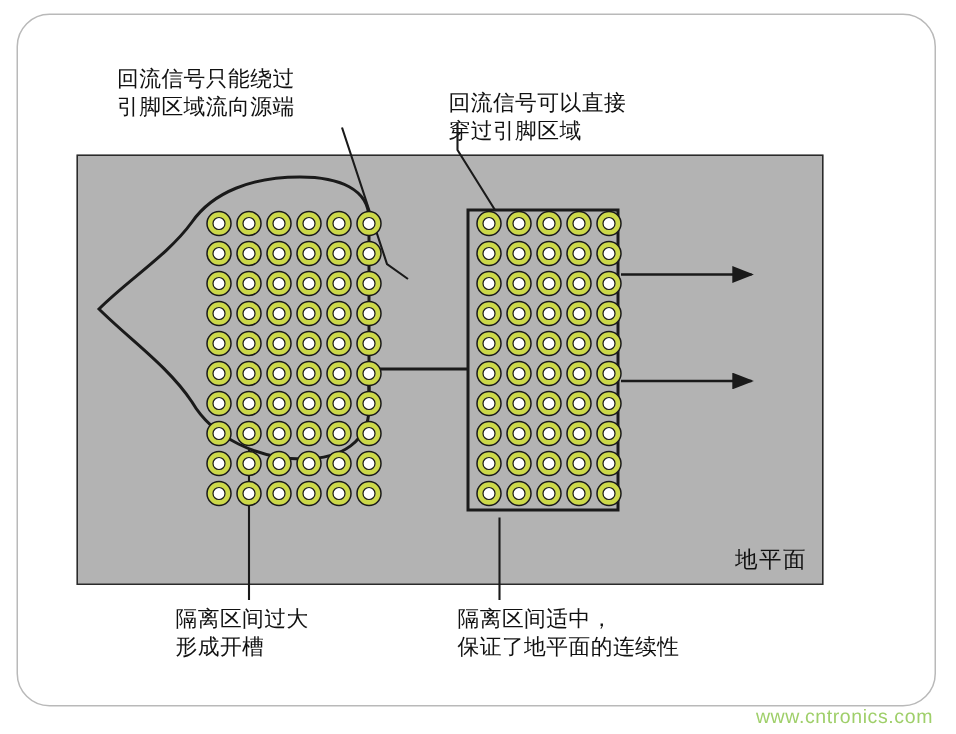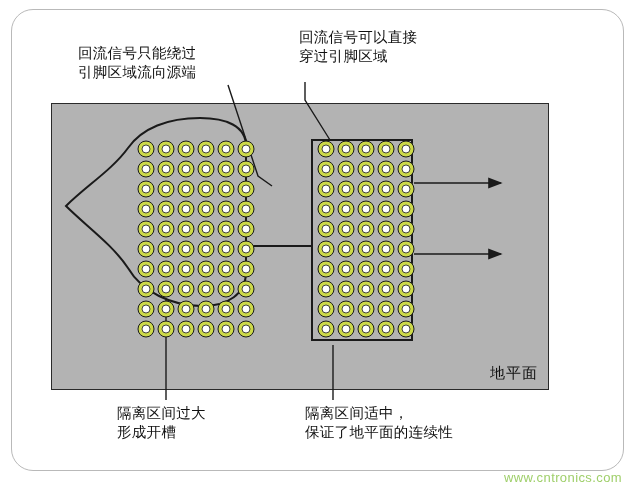--- a/index.html
+++ b/index.html
@@ -55,21 +55,21 @@
   
   .callout {
     position: absolute;
     font-size: 14.5px;
     line-height: 1.32;
     color: #111111;
     white-space: pre;
     letter-spacing: 0.3px;
   }
   .c-tl { left: 78px;  top: 44px; text-align: right;  }
-  .c-tr { left: 299px; top: 28px;  }
+  .c-tr { left: 299px; top: 60px;  }
   .c-bl { left: 117px; top: 404px; }
   .c-br { left: 305px; top: 404px; }
 
   
   svg.overlay {
     position: absolute;
     left: 0;
     top: 0;
     width: 637px;
     height: 489px;

